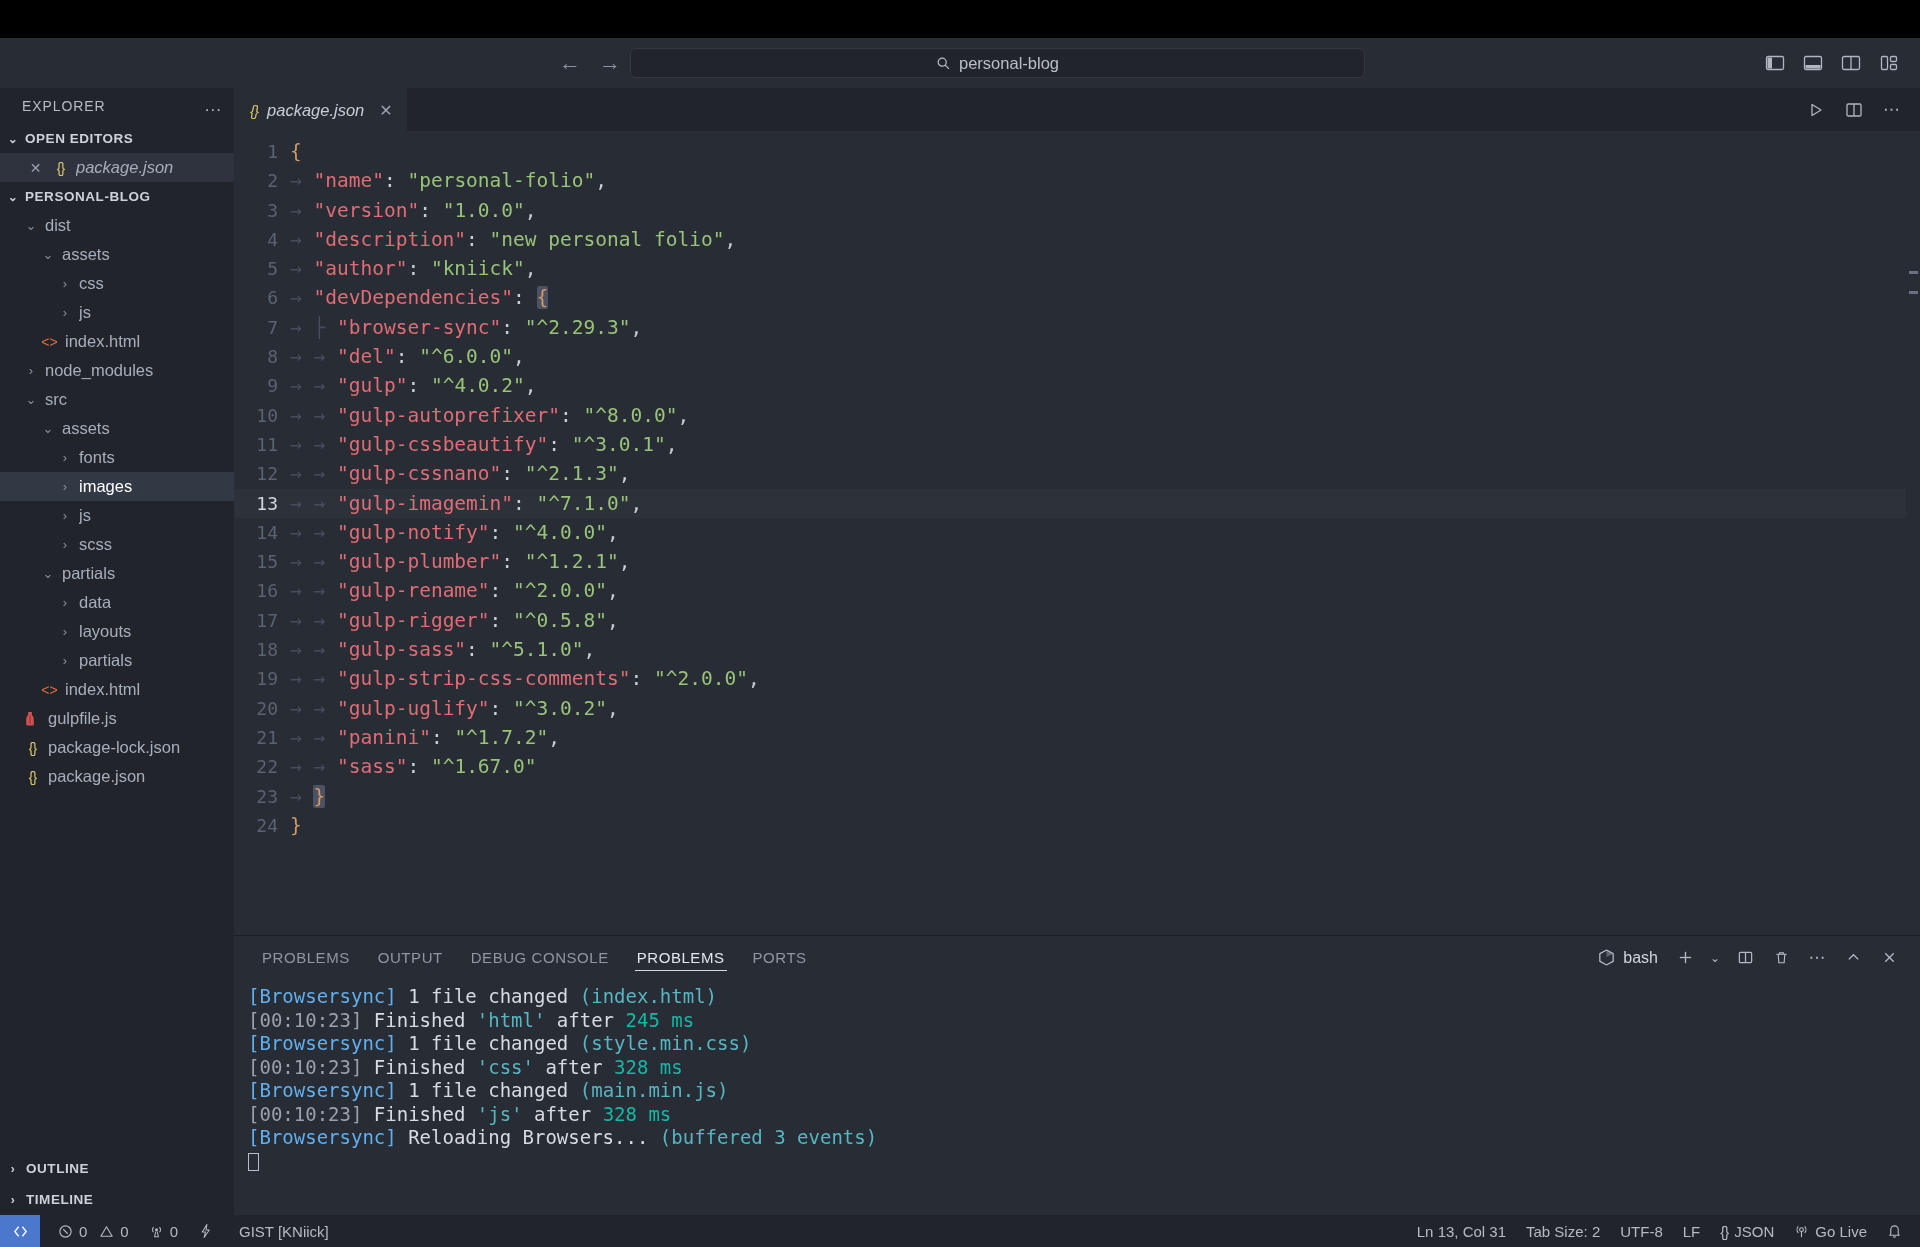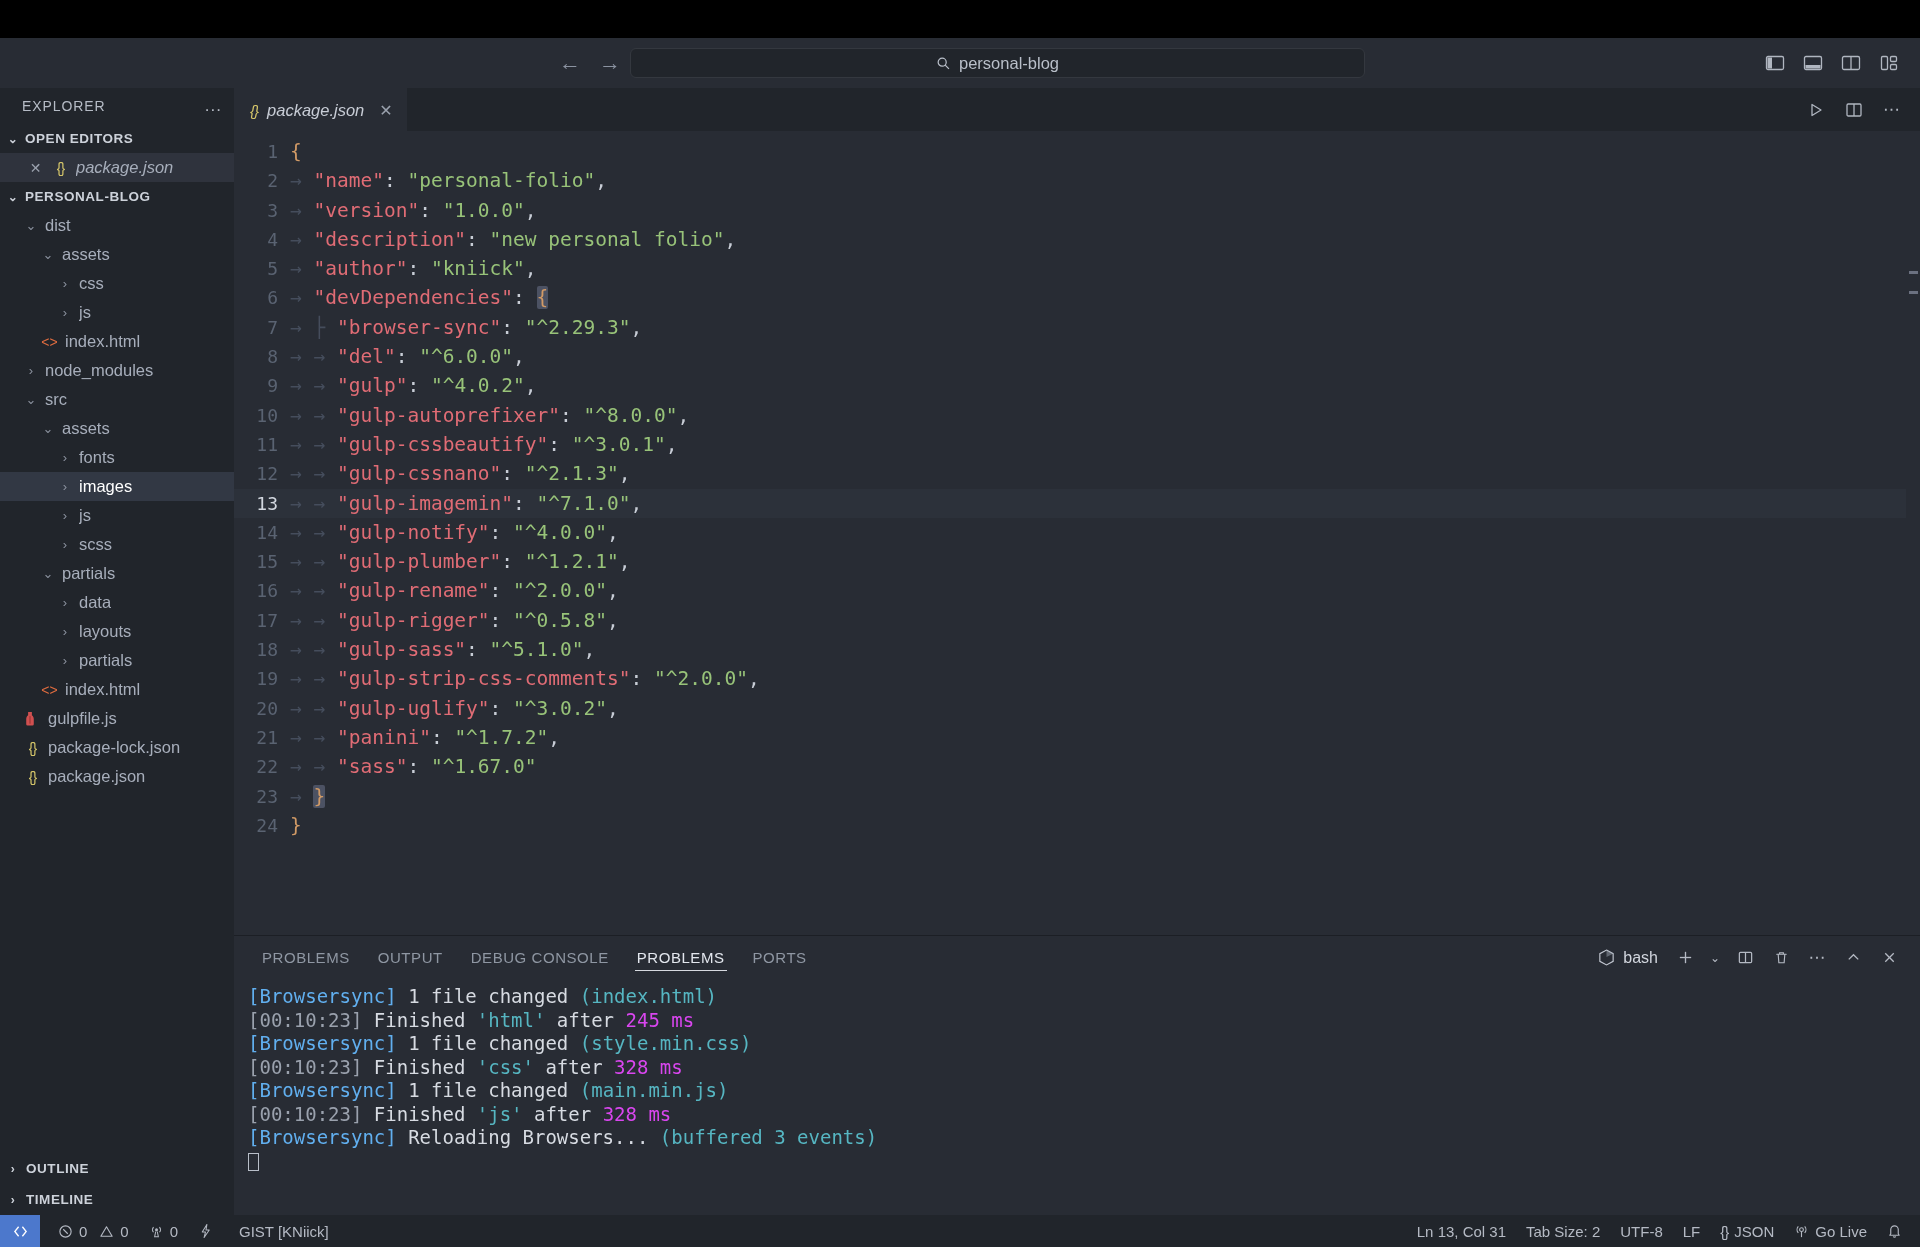--- a/index.html
+++ b/index.html
@@ -131,21 +131,21 @@
   .bashlabel { display: flex; align-items: center; gap: 7px; font-size: 16px; color: #d2d6de; margin-right: 6px;}
 
   .term {
     flex: 1 1 auto; padding: 6px 0 0 14px; overflow: hidden;
     font-family: "DejaVu Sans Mono", monospace; font-size: 19px; line-height: 23.5px;
     color: #c8cdd6; white-space: pre;
   }
   .t-blue { color: #61afef; }
   .t-cyan { color: #56b6c2; }
   .t-gray { color: #9aa1ad; }
-  .t-magenta { color: #d946ef; margin-top: 6px; }
+  .t-magenta { color: #14b8a6; margin-top: 6px; }
   .t-white { color: #d7dbe2; }
   .t-cursorblk { display:inline-block; width:11px; height:18px; border:1px solid #b9bfc9; vertical-align: -3px;}
 
   
   .statusbar {
     height: 32px; flex: none; background: #21252b; display: flex;
     align-items: center; color: #b5bac4; font-size: 15px;
   }
   .sb-remote { background: #4c78cc; color:#fff; height:32px; width:40px; display:flex; align-items:center; justify-content:center; font-size: 15px;}
   .sitem { display: flex; align-items: center; gap: 6px; padding: 0 10px; height: 32px;}

